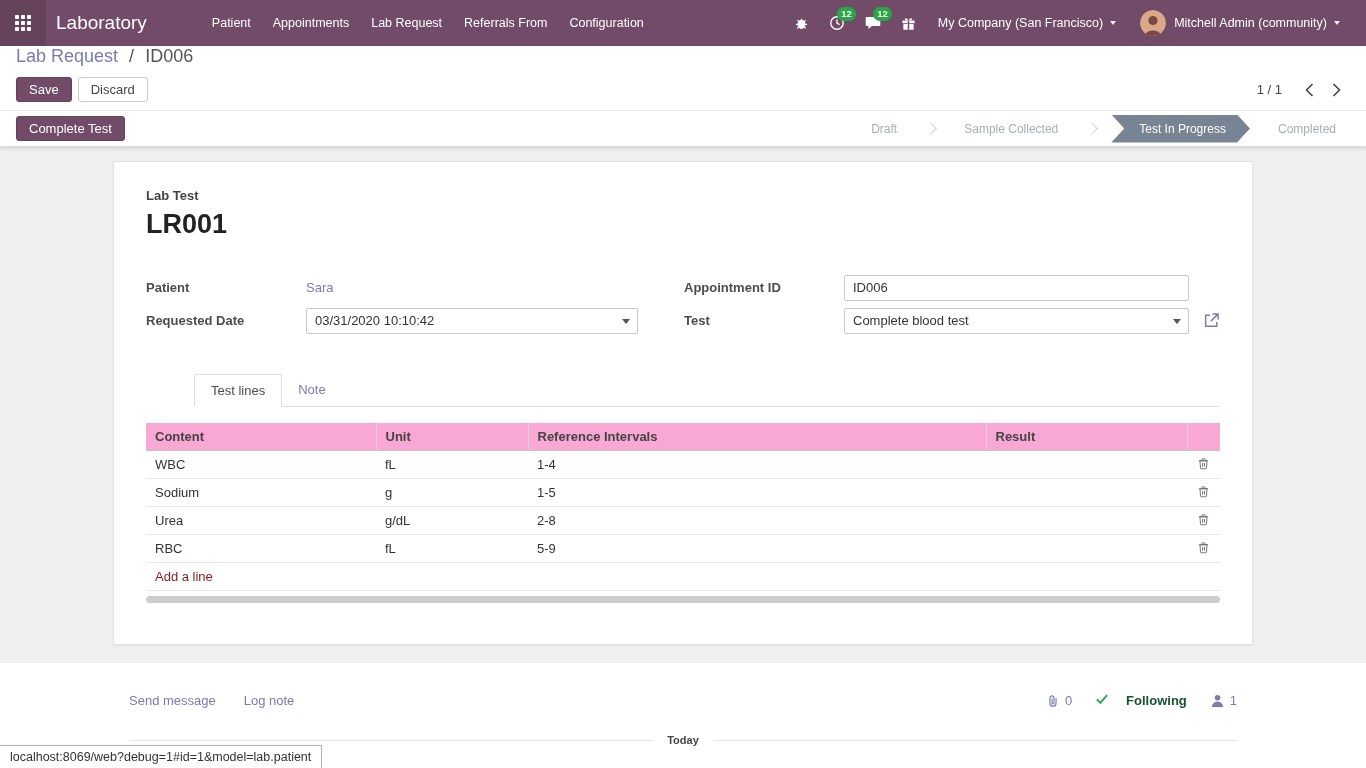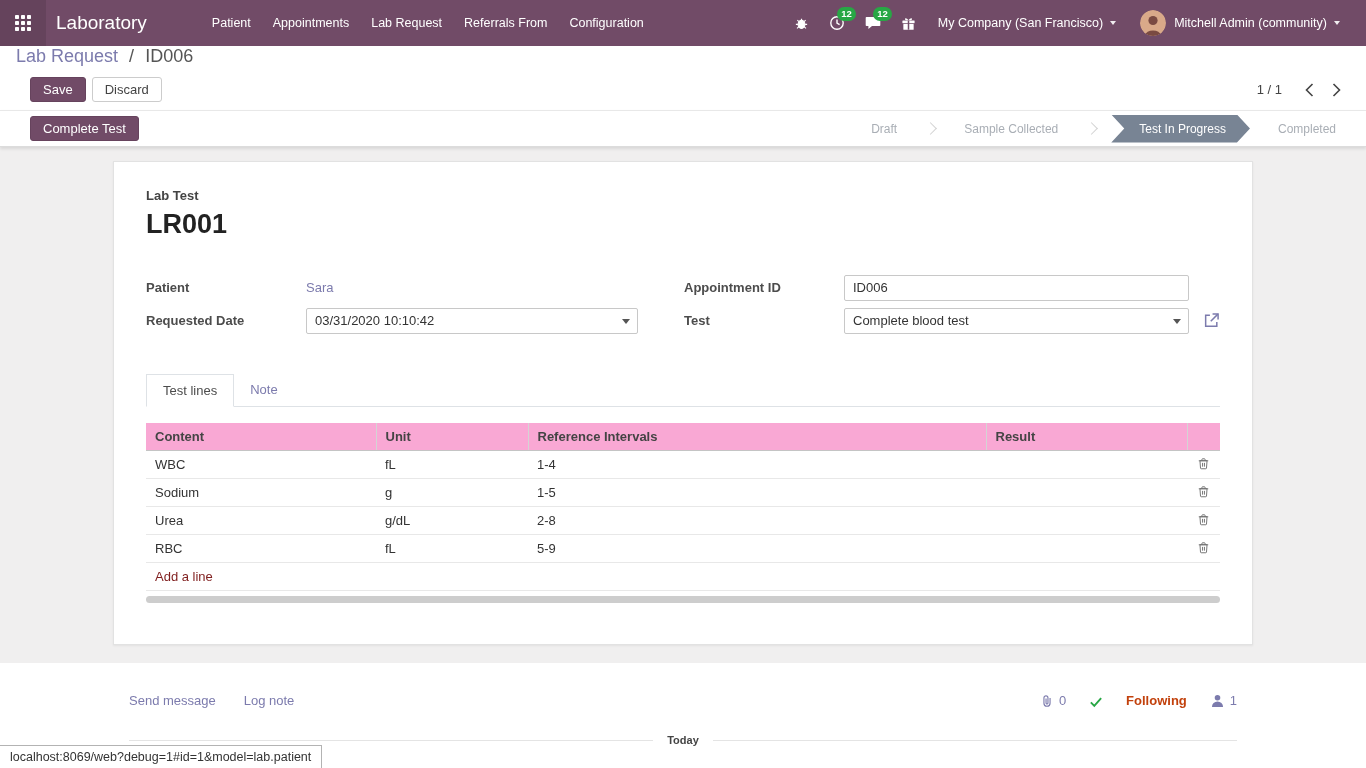--- a/index.html
+++ b/index.html
@@ -20,21 +20,21 @@
   .company-menu, .user-menu { display: flex; align-items: center; padding: 0 12px; font-size: 12.5px; height: 46px; cursor: pointer; white-space: nowrap; }
   .avatar { width: 26px; height: 26px; border-radius: 50%; overflow: hidden; margin-right: 8px; flex: none; }
   .caret { display: inline-block; width: 0; height: 0; border-left: 3.5px solid transparent; border-right: 3.5px solid transparent; border-top: 4px solid #fff; margin-left: 7px; opacity: .9; }
 
   
   .control-panel { padding: 0 16px 8px; background: #fff; }
   .breadcrumb { font-size: 18px; color: #555; }
   .breadcrumb a { color: #7c7bad; }
   .bc-sep { margin: 0 6px; color: #555; }
   .cp-actions { margin-top: 10px; display: flex; align-items: center; }
-  .btn { font-size: 13px; padding: 4px 12px; border-radius: 3px; border: 1px solid transparent; margin-left: 14px; }
+  .btn { font-size: 13px; padding: 4px 12px; border-radius: 3px; border: 1px solid transparent; }
   .btn-primary { background: #714B67; border-color: #66435d; color: #fff; }
   .btn-secondary { background: #fff; border-color: #ccc; color: #444; }
   .btn + .btn { margin-left: 6px; }
   .pager { margin-left: auto; display: flex; align-items: center; }
   .pager-value { font-size: 13px; color: #444; margin-right: 14px; }
   .pager-btn { background: none; border: none; padding: 4px 9px; display: flex; align-items: center; }
 
   
   .statusbar { height: 37px; background: #fff; border-top: 1px solid #e8e8e8; border-bottom: 1px solid #dcdcdc; box-shadow: 0 2px 3px rgba(0,0,0,0.10); display: flex; align-items: center; padding: 0 16px; position: relative; z-index: 5; }
   .steps { margin-left: auto; display: flex; align-items: center; height: 100%; gap: 14px; }
@@ -53,42 +53,42 @@
   .field-row > label { width: 160px; flex: none; font-weight: bold; font-size: 13px; color: #4c4c4c; }
   .field-link { color: #7c7bad; font-size: 13px; }
   .field-input, .field-select { height: 26px; border: 1px solid #c8c8c8; border-radius: 2px; background: #fff; font-size: 13px; color: #333; padding: 0 22px 0 8px; }
   .field-input { font-family: inherit; }
   .field-select { display: flex; align-items: center; position: relative; cursor: pointer; }
   .w-332 { width: 332px; } .w-345 { width: 345px; }
   .select-caret { position: absolute; right: 7px; top: 50%; margin-top: -2px; width: 0; height: 0; border-left: 4px solid transparent; border-right: 4px solid transparent; border-top: 5px solid #555; }
   .external-btn { margin-left: 14px; display: flex; align-items: center; }
 
   .notebook { margin-top: 40px; }
-  .tabs { border-bottom: 1px solid #dee2e6; display: flex; }
+  .tabs { border-bottom: 1px solid #dee2e6; display: flex; margin-left: 48px; }
   .tab { padding: 8px 16px; font-size: 13px; color: #7c7bad; cursor: pointer; }
   .tab.active { background: #fff; border: 1px solid #dee2e6; border-bottom: 1px solid #fff; margin-bottom: -1px; color: #4c4c4c; }
 
   .lines-table { width: 100%; border-collapse: collapse; margin-top: 16px; font-size: 13px; table-layout: fixed; }
   .lines-table thead th { background: #f9a8d4; border-bottom: 1px solid #c4c4c4; border-right: 1px solid #d4d4d4; padding: 6px 9px; text-align: left; font-weight: bold; color: #444; }
   .lines-table thead th:last-child { border-right: none; }
   .lines-table tbody td { padding: 5px 9px; border-bottom: 1px solid #e8e8e8; color: #333; height: 28px; }
   .td-trash { text-align: center; padding: 5px 4px; }
   .td-trash a { display: inline-flex; }
   .add-line-row td { padding: 7px 9px; }
   .add-line-row a { color: #7f1d1d; }
   .hscrollbar { height: 7px; background: #cdcdcd; border-radius: 4px; margin-top: 5px; cursor: pointer; }
 
   
   .chatter { background: #fff; }
   .chatter-inner { width: 1140px; margin: 0 auto; padding: 30px 16px 0; }
   .chatter-topbar { display: flex; align-items: center; font-size: 13px; }
   .msg-link { color: #7c7bad; margin-right: 28px; }
   .chatter-right { margin-left: auto; display: flex; align-items: center; gap: 24px; }
   .attach { color: #7c7bad; display: flex; align-items: center; gap: 5px; }
-  .following { color: #c2410c; font-weight: bold; display: flex; align-items: flex-end; gap: 24px; }
+  .following { color: #14532d; font-weight: bold; display: flex; align-items: flex-start; gap: 18px; }
   .followers { color: #7c7bad; display: flex; align-items: center; gap: 6px; }
   .day-divider { margin-top: 26px; display: flex; align-items: center; }
   .day-divider .line { flex: 1; height: 1px; background: #e4e4e4; }
   .day-label { padding: 0 14px; font-weight: bold; font-size: 11px; color: #444; }
 
   .status-tooltip { position: absolute; left: 0; bottom: 0; background: #fff; border: 1px solid #b3b3b3; border-left: none; border-bottom: none; padding: 4px 10px; font-size: 12.5px; color: #333; z-index: 10; }
 
   .icon { display: inline-flex; align-items: center; }
 </style>
 </head>

